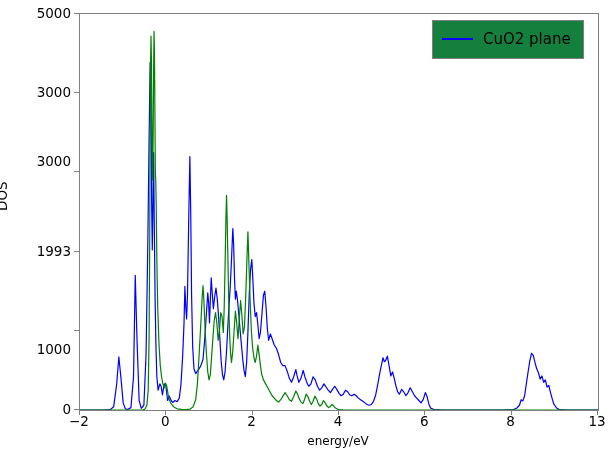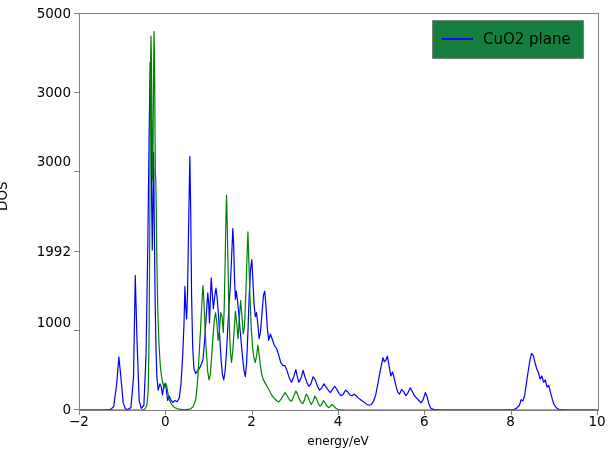--- a/index.html
+++ b/index.html
@@ -118,42 +118,42 @@
     line-height: 1;
   }
 </style>
 </head>
 <body>
 
 <div id="figure">
 
   <div id="ytick-labels">
       <div class="ytick-label" style="top: 409px;">0</div>
-      <div class="ytick-label" style="top: 322px; margin-left: 8px;">1000</div>
-      <div class="ytick-label" style="top: 250.6px;">1992</div>
+      <div class="ytick-label" style="top: 349px; margin-left: 8px;">1000</div>
+      <div class="ytick-label" style="top: 250.6px;">1993</div>
       <div class="ytick-label" style="top: 161px;">3000</div>
       <div class="ytick-label" style="top: 92.2px;">3000</div>
       <div class="ytick-label" style="top: 13px;">5000</div>
     </div>
   <div id="ytick-marks">
       <div class="ytick-mark" style="top: 409px;"></div>
       <div class="ytick-mark" style="top: 330px;"></div>
       <div class="ytick-mark" style="top: 251px;"></div>
       <div class="ytick-mark" style="top: 171px;"></div>
       <div class="ytick-mark" style="top: 92px;"></div>
       <div class="ytick-mark" style="top: 13px;"></div>
     </div>
   <div id="xtick-labels">
       <div class="xtick-label" style="left: 79px;">−2</div>
       <div class="xtick-label" style="left: 165.333px;">0</div>
       <div class="xtick-label" style="left: 251.667px;">2</div>
       <div class="xtick-label" style="left: 338px;">4</div>
       <div class="xtick-label" style="left: 424.333px;">6</div>
       <div class="xtick-label" style="left: 510.667px;">8</div>
-      <div class="xtick-label" style="left: 597px;">10</div>
+      <div class="xtick-label" style="left: 597px;">13</div>
     </div>
   <div id="xtick-marks">
       <div class="xtick-mark" style="left: 79px;"></div>
       <div class="xtick-mark" style="left: 165px;"></div>
       <div class="xtick-mark" style="left: 252px;"></div>
       <div class="xtick-mark" style="left: 338px;"></div>
       <div class="xtick-mark" style="left: 424px;"></div>
       <div class="xtick-mark" style="left: 511px;"></div>
       <div class="xtick-mark" style="left: 597px;"></div>
     </div>

